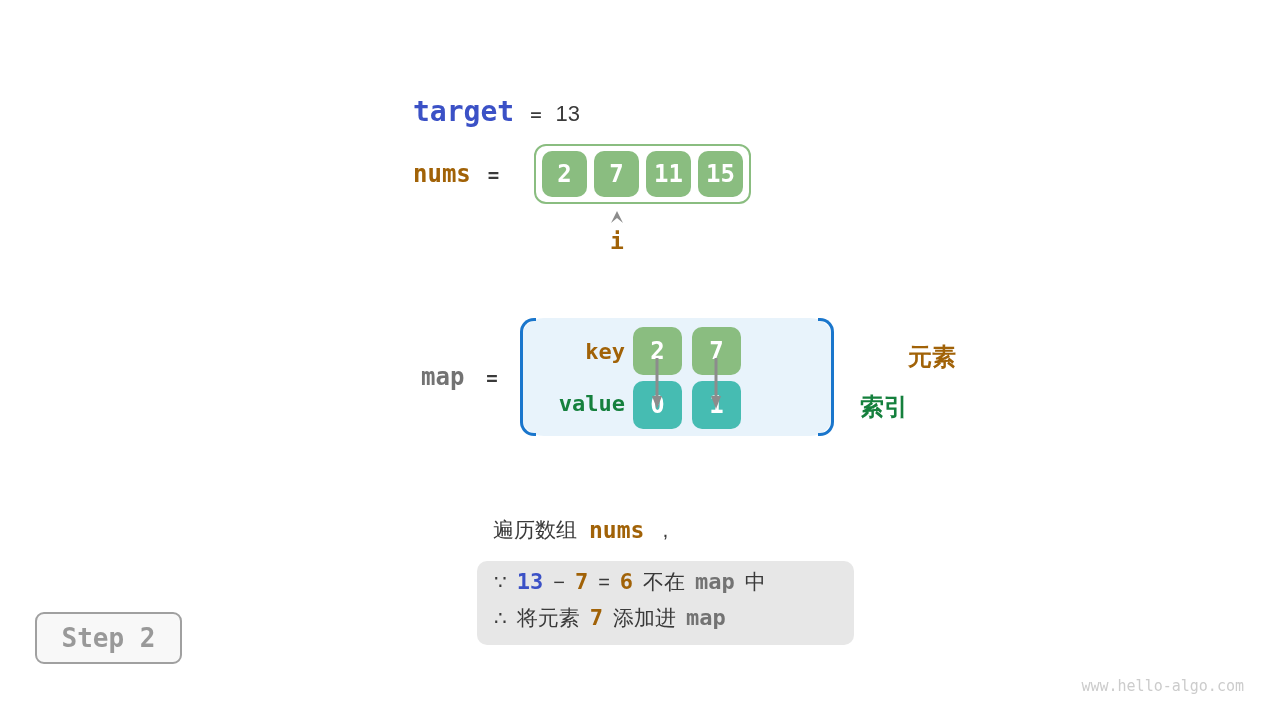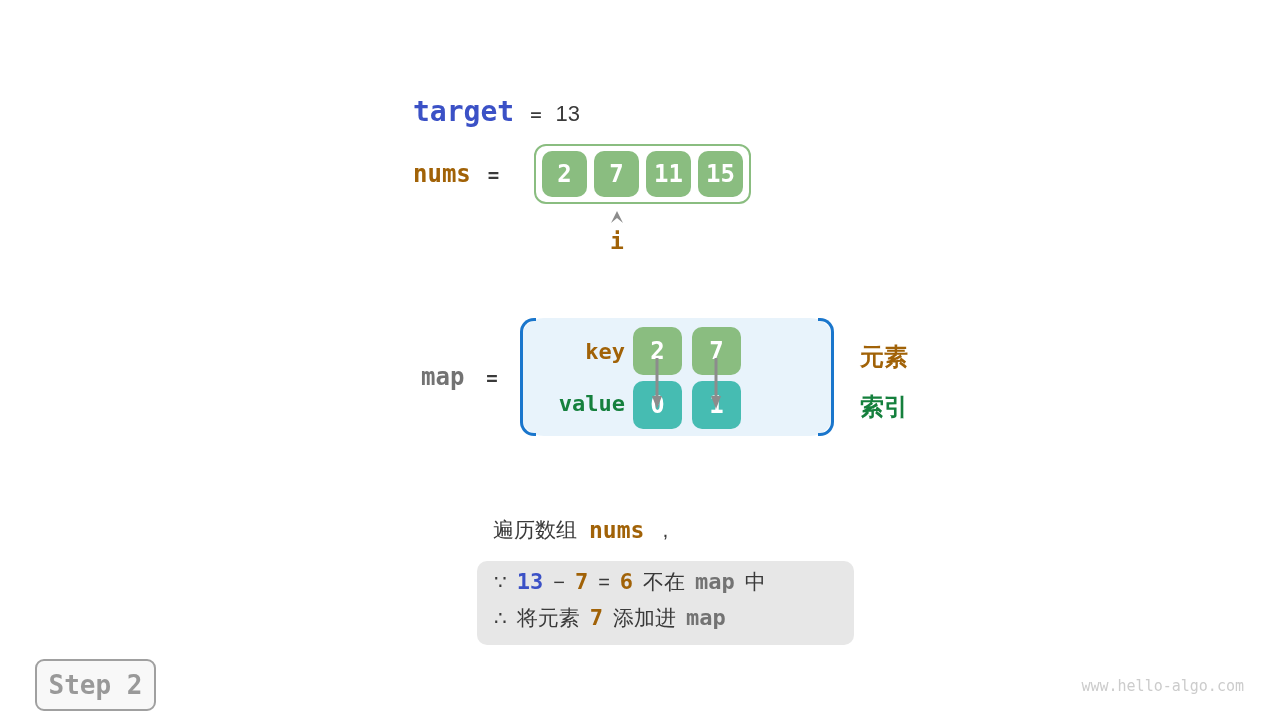--- a/index.html
+++ b/index.html
@@ -93,21 +93,21 @@
   .map-cell.key { top: 9px;  background: #8abd80; }
   .map-cell.val { top: 63px; background: #46bcb2; }
   .col-0 { left: 113px; }
   .col-1 { left: 172px; }
 
   .kv-arrow { position: absolute; width: 12px; height: 52px; top: 40px; z-index: 2; }
   .kv-arrow.a-0 { left: 131px; }
   .kv-arrow.a-1 { left: 190px; }
 
   .side-label { position: absolute; left: 860px; font-size: 24px; font-weight: bold; }
-  .side-element { top: 341px; }
+  .side-element { top: 341px; margin-left: 48px; }
   .side-index   { top: 391px; }
 
   
   .caption { position: absolute; left: 493px; top: 516px; display: flex; align-items: center; font-size: 21px; }
   .caption .code { font-family: "DejaVu Sans Mono", monospace; font-weight: bold; font-size: 23px; margin: 0 10px 0 12px; }
   .caption .comma { margin-left: 8px; }
 
   
   .note-box {
     position: absolute; left: 477px; top: 561px;
@@ -116,22 +116,22 @@
     border-radius: 10px;
     padding: 7px 0 0 17px;
   }
   .note-line { display: flex; align-items: baseline; height: 36px; font-size: 21px; }
   .note-line > span { margin-right: 10px; }
   .note-num { font-family: "DejaVu Sans Mono", monospace; font-weight: bold; font-size: 22px; }
   .note-op  { font-size: 20px; }
 
   
   .step-badge {
-    position: absolute; left: 35px; top: 659px;
-    width: 121px; height: 52px;
+    position: absolute; left: 35px; top: 612px;
+    width: 147px; height: 52px;
     background: #f8f8f8;
     border: 2px solid #a0a0a0;
     border-radius: 9px;
     display: flex; align-items: center; justify-content: center;
     color: #999999;
     font-family: "DejaVu Sans Mono", monospace;
     font-weight: bold; font-size: 26px;
   }
 
   

